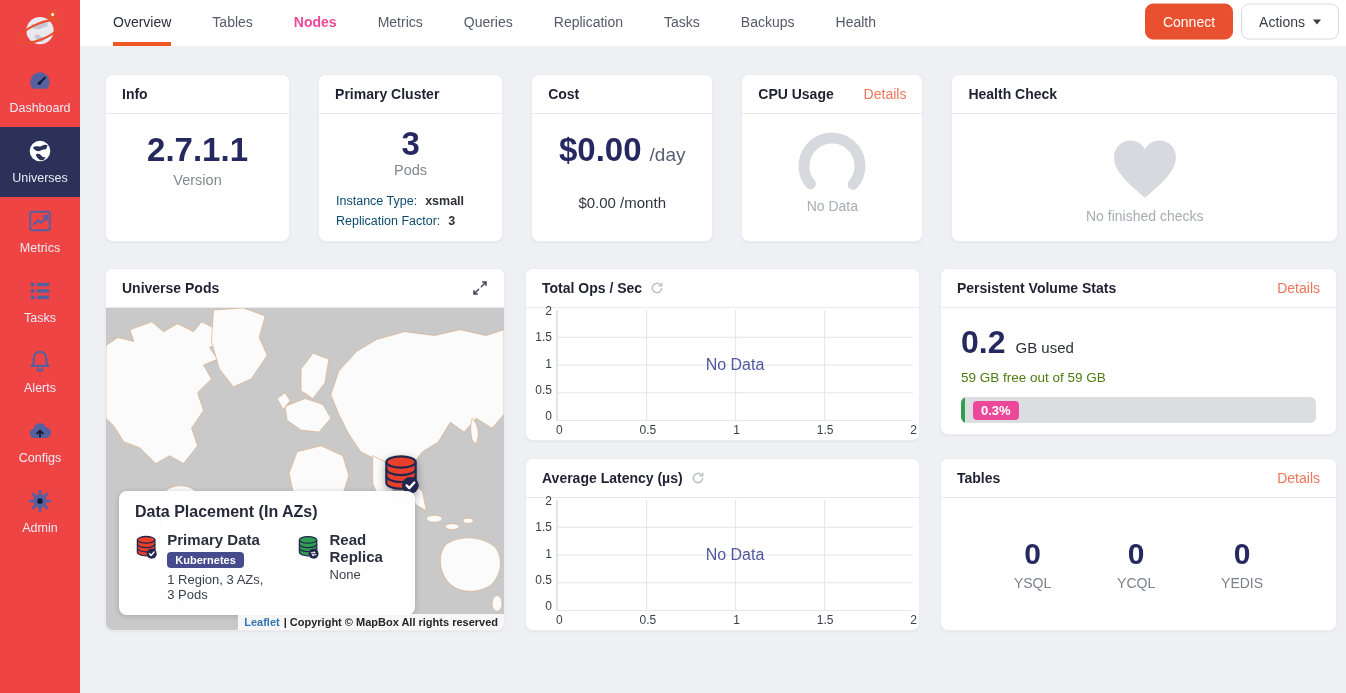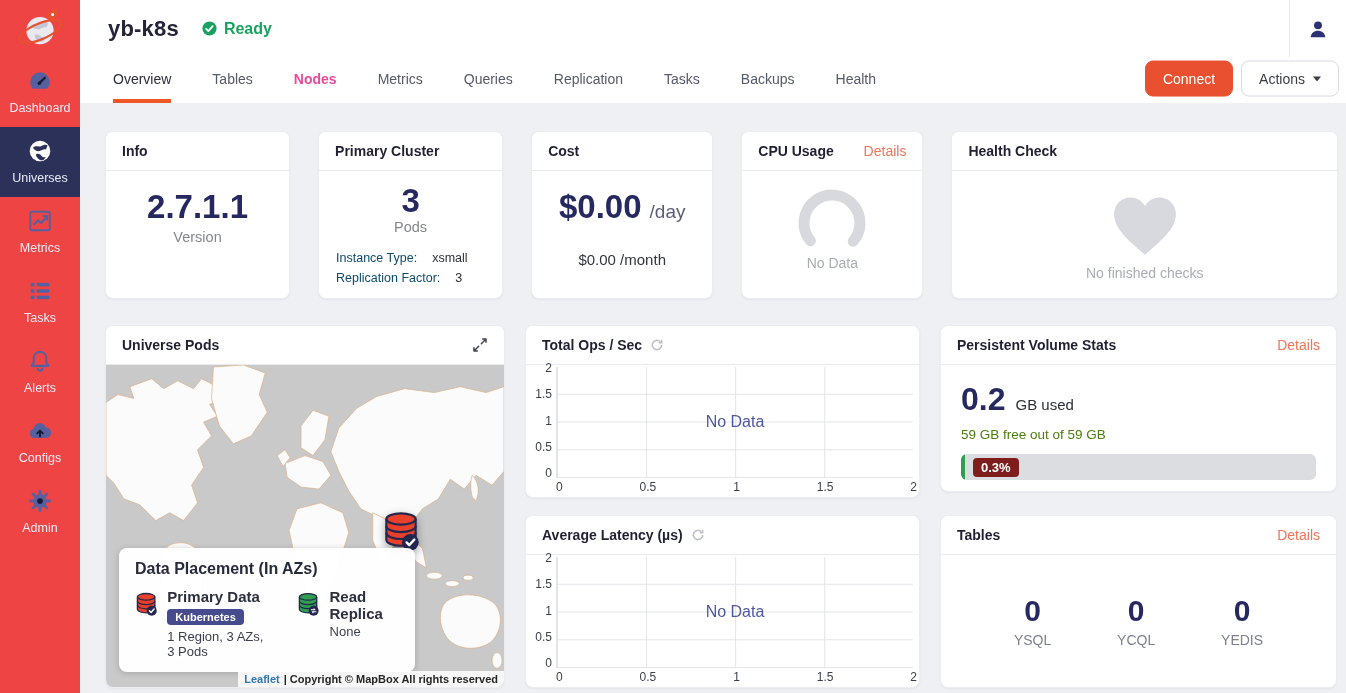--- a/index.html
+++ b/index.html
@@ -67,21 +67,21 @@
   .c-cost { width:187px; height:168px; }
   .c-cpu { width:187px; height:168px; }
   .c-health { width:397px; height:168px; }
 
   .center-col { display:flex; flex-direction:column; align-items:center; justify-content:flex-start; padding-top:18px; }
   .big-num { font-size:33px; font-weight:bold; color:#26295F; line-height:1.1; }
   .sub-label { font-size:14.5px; color:#85878F; margin-top:4px; }
   .kv-rows { margin-top:10px; width:100%; padding:0 17px; }
   .kv { display:flex; font-size:12.5px; margin-top:6px; }
   .kv .k { color:#0c4a6e; }
-  .kv .v { color:#2E3038; margin-left:15px; }
+  .kv .v { color:#2E3038; margin-left:8px;font-weight:bold; }
 
   .cost-line { display:flex; align-items:baseline; gap:8px; margin-top:14px; }
   .cost-unit { font-size:19px; color:#5A5E75; }
   .cost-month { font-size:15px; color:#33353F; margin-top:26px; }
 
   .empty-note { color:#A9ACB4; font-size:14px; }
 
   
   .c-chart { width:395px; height:173px; }
   .chart-hd { display:flex; align-items:center; gap:8px; }
@@ -101,21 +101,21 @@
   
   .c-pvs { width:397px; height:167px; }
   .c-tables { width:397px; height:173px; }
   .pvs-body { padding:16px 20px 0; }
   .pvs-line1 { display:flex; align-items:baseline; gap:10px; }
   .pvs-big { font-size:32px; font-weight:bold; color:#26295F; }
   .pvs-unit { font-size:15px; color:#2E3038; }
   .pvs-free { font-size:13.5px; color:#4d7c0f; margin-top:9px; }
   .pvs-bar { margin-top:12px; height:26px; background:#DCDDE1; border-radius:6px; display:flex; align-items:center; overflow:hidden; }
   .pvs-fill { width:4px; height:100%; background:#2F9E4E; border-radius:6px 0 0 6px; flex:none; }
-  .pvs-pct { margin-left:8px; background:#7f1d1d; color:#fff; font-size:13px; font-weight:bold; padding:2px 8px; border-radius:4px; }
+  .pvs-pct { margin-left:8px; background:#ec4899; color:#fff; font-size:13px; font-weight:bold; padding:2px 8px; border-radius:4px; }
 
   .tables-body { display:flex; justify-content:space-around; align-items:center; height:100%; padding:0 40px; }
   .tstat { display:flex; flex-direction:column; align-items:center; gap:4px; }
   .tstat .tv { font-size:30px; font-weight:bold; color:#26295F; }
   .tstat .tl { font-size:14px; color:#7D818C; }
 
   
   .c-map { width:400px; height:363px; }
   .expand-icon { display:flex; cursor:pointer; }
   .map-area { position:relative; flex:1; overflow:hidden; }
@@ -246,36 +246,20 @@
             <circle cx="12" cy="12" r="2.6" fill="#171A33"></circle>
           </svg>
       </span>
       <span class="slabel">Admin</span>
     </div>
   </nav>
 
   <div class="main">
 
     <header class="header">
-      <div class="header-top">
-        <span class="uni-title">yb-k8s</span>
-        <span class="ready-badge">
-          <svg width="17" height="17" viewBox="0 0 24 24">
-              <circle cx="12" cy="12" r="10" fill="#19A15F"></circle>
-              <path d="M7.3 12.6l3 3 6.2-6.8" stroke="#fff" stroke-width="2.6" fill="none" stroke-linecap="round" stroke-linejoin="round"></path>
-            </svg>
-          <span class="rb-label">Ready</span>
-        </span>
-        <div class="user-area">
-          <svg width="22" height="22" viewBox="0 0 24 24" fill="#2D3173">
-              <circle cx="12" cy="8" r="4.3"></circle>
-              <path d="M4 21c.5-4.6 3.7-7.1 8-7.1s7.5 2.5 8 7.1z"></path>
-            </svg>
-        </div>
-      </div>
 
       <div class="header-tabs">
         <div class="tab active">
             <span>Overview</span>
           </div>
         <div class="tab">
             <span>Tables</span>
           </div>
         <div class="tab t-dark">
             <span>Nodes</span>

